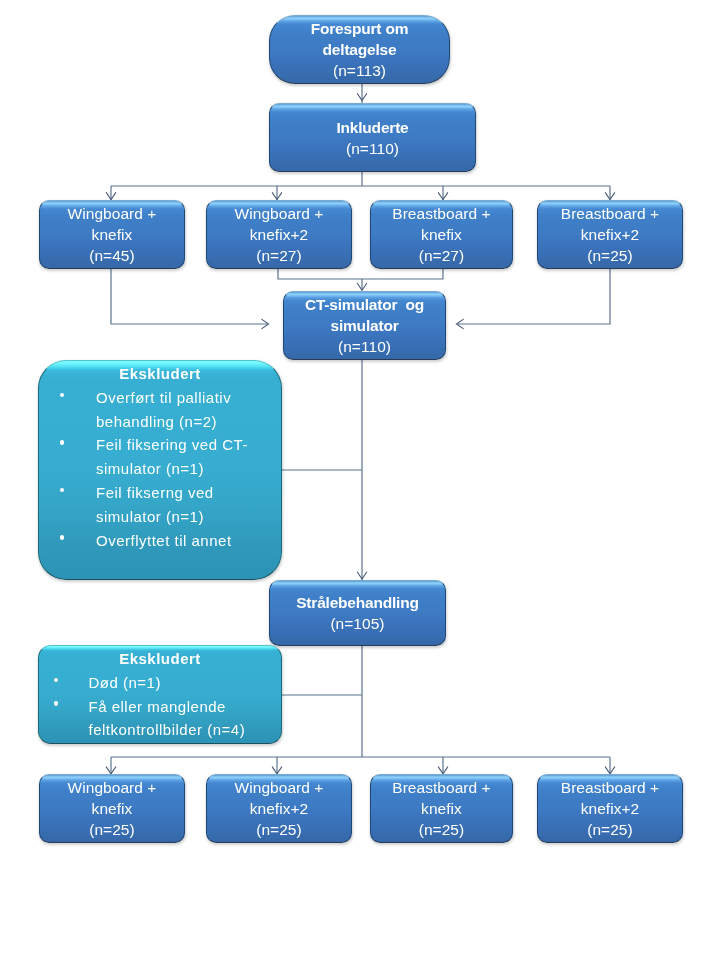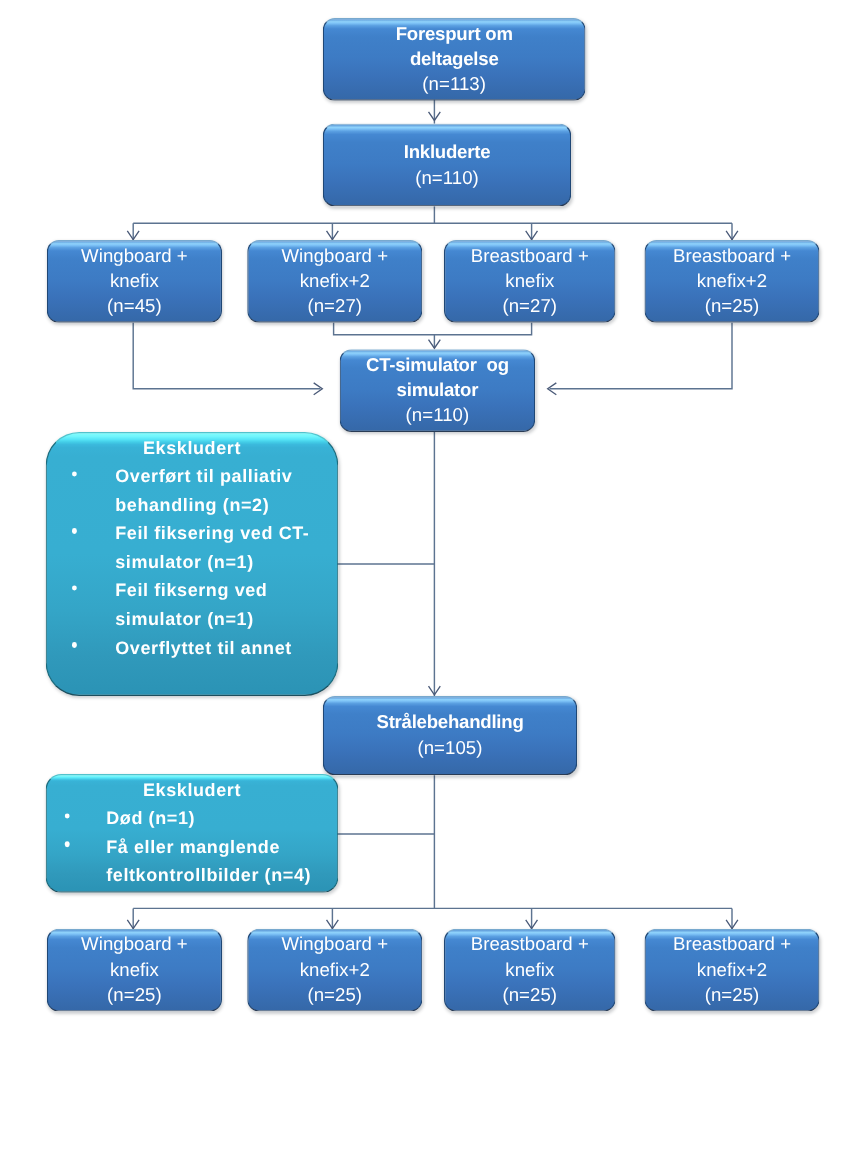--- a/index.html
+++ b/index.html
@@ -27,41 +27,41 @@
       #3bbadd 4.3%,#38b2d6 5.5%,#37afd2 9%,#37aed1 46%,#34a5c7 68%,#3099bb 85%,#2b93b5 100%);
     border:1px solid #1c6b7c; border-top-color:#52c2cc; border-bottom-color:#1d4f5e; border-radius:28px;
     box-shadow:0.7px 1.6px 2.6px rgba(30,40,50,0.22);
     margin-left:26px;
   }
   .ln { display:block; line-height:20.7px; font-size:15.5px; white-space:pre; letter-spacing:0.05px; }
   .ln.b { letter-spacing:-0.2px; font-weight:bold; }
   .exbox { align-items:stretch; justify-content:flex-start; padding-top:0; }
   .extitle { font-weight:bold; font-size:15px; letter-spacing:0.5px; text-align:center;
              line-height:23.8px; padding-top:1px; }
-  .exlist { margin:0; padding:0; list-style:none;font-weight:bold; }
+  .exlist { margin:0; padding:0; list-style:none; }
   .exitem { position:relative; font-size:15px; letter-spacing:0.5px; line-height:23.8px;
             padding-left:57px; text-align:left; }
   #ex-2 { border-radius:13px; }
   .exbox2 .exitem { padding-left:49.5px; }
   .exbox2 .exitem .bullet { left:14.5px; }
   .exline { display:block; white-space:nowrap; }
   .exitem .bullet {
     position:absolute; left:20.8px; top:6.8px; width:4.4px; height:4.4px;
     border-radius:50%; background:#ffffff;
   }
 
   
-  #n-forespurt        { left:269px; top:15px;  width:219px; height:69px; }
+  #n-forespurt        { left:269px; top:15px;  width:181px; height:69px;border-radius:26px; }
   #n-inkluderte       { left:269px; top:103px; width:207px; height:69px; }
   #n-arm1             { left:39px;  top:200px; width:146px; height:69px; }
   #n-arm2             { left:206px; top:200px; width:146px; height:69px; }
   #n-arm3             { left:370px; top:200px; width:143px; height:69px; }
   #n-arm4             { left:537px; top:200px; width:146px; height:69px; }
   #n-ctsim            { left:269px; top:291px; width:163px; height:69px;margin-left:14px; }
-  #n-stralebehandling { left:269px; top:580px; width:212px; height:66px; }
+  #n-stralebehandling { left:269px; top:580px; width:177px; height:66px; }
   #n-final1           { left:39px;  top:774px; width:146px; height:69px; }
   #n-final2           { left:206px; top:774px; width:146px; height:69px; }
   #n-final3           { left:370px; top:774px; width:143px; height:69px; }
   #n-final4           { left:537px; top:774px; width:146px; height:69px; }
   #ex-1               { left:12px;  top:360px; width:244px; height:219.5px; }
   #ex-2               { left:12px;  top:645px; width:244px; height:99px;  }
 </style>
 </head>
 <body>
 

